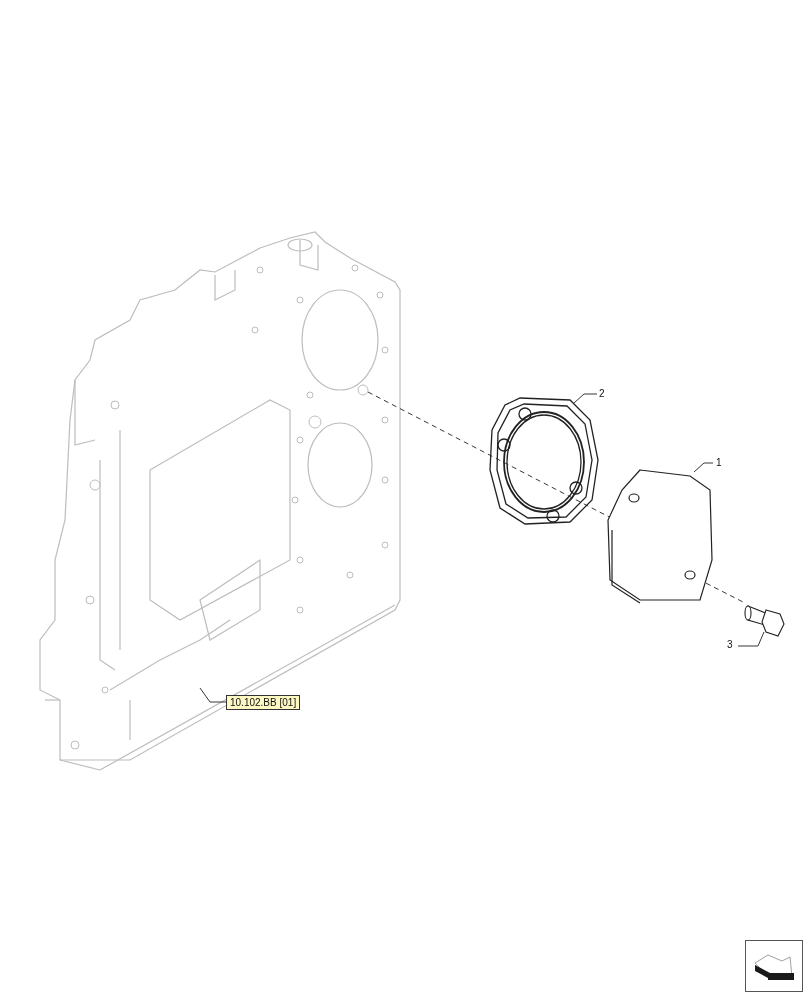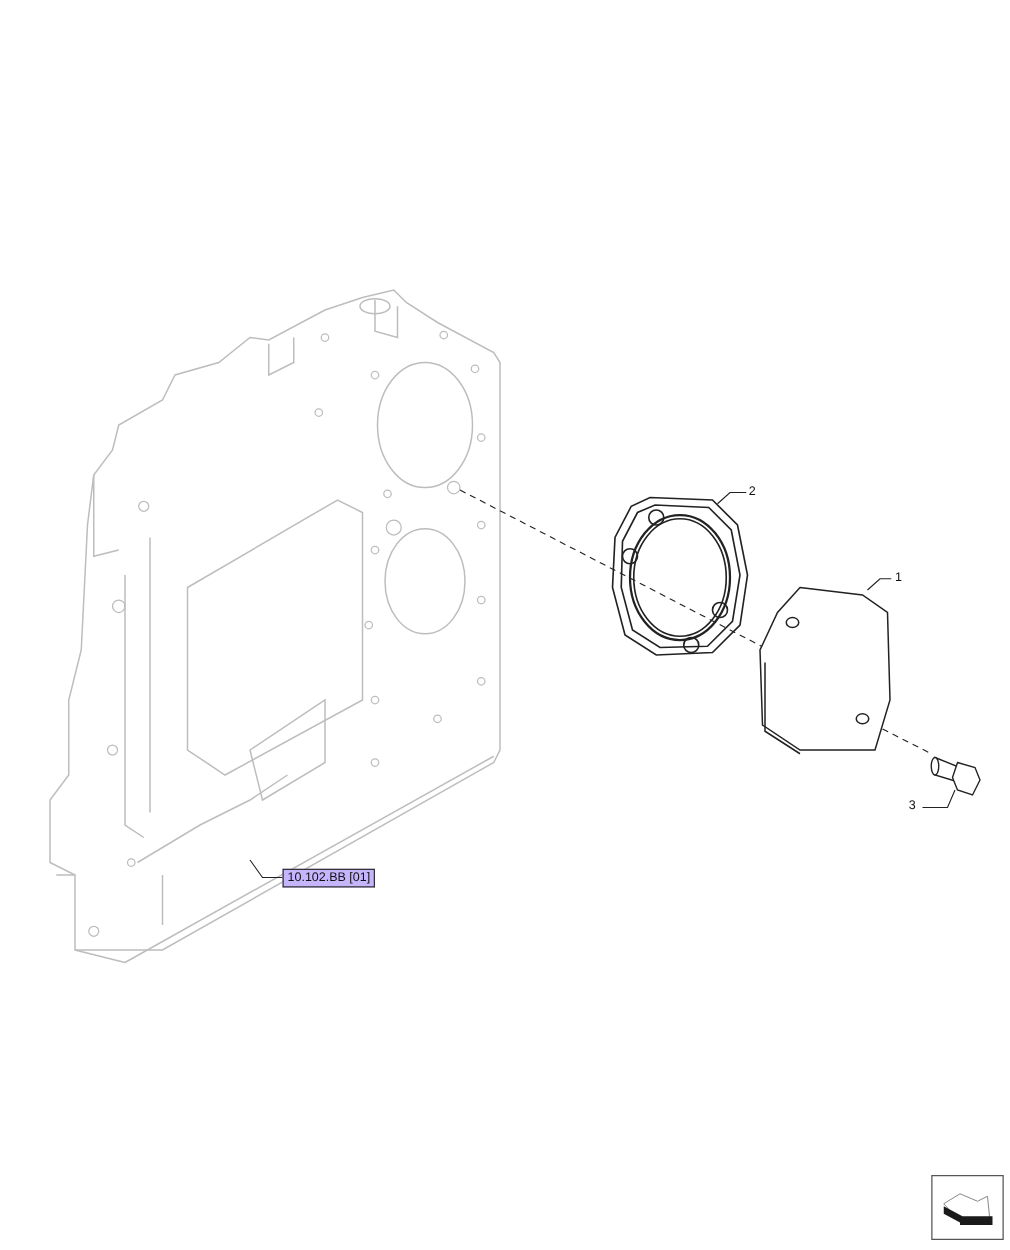--- a/index.html
+++ b/index.html
@@ -1,19 +1,19 @@
 <!DOCTYPE html>
 <html><head>
 <meta charset="utf-8">
 <style>
   html, body { margin:0; padding:0; background:#ffffff; }
   body { width:808px; height:1000px; position:relative; overflow:hidden; font-family:"Liberation Sans", sans-serif; }
   #diagram { position:absolute; left:0; top:0; width:808px; height:1000px; }
   .callout { position:absolute; font-size:10px; color:#111; line-height:10px; }
-  .ref-box { position:absolute; border:1px solid #333; font-size:10px; padding:1px 3px; background:#c4b5fd; color:#111; line-height:11px; white-space:nowrap; }
+  .ref-box { position:absolute; border:1px solid #333; font-size:10px; padding:1px 3px; background:#fef9c3; color:#111; line-height:11px; white-space:nowrap; }
   .nav-box { position:absolute; border:1px solid #555; background:#fff; }
 </style>
 </head>
 <body>
 
 <div id="diagram">
   <svg width="808" height="1000" viewBox="0 0 808 1000">
 
     <g stroke="#bdbdbd" stroke-width="1.2" fill="none">
       <path d="M60 760 L60 700 L40 690 L40 640 L55 620 L55 560 L65 520 L70 420 L75 380 L90 360 L95 340 L130 320 L140 300 L175 290 L200 270 L215 272 L260 248 L290 238 L315 232 L325 242 L350 258 L395 282 L400 290 L400 600 L395 610 L130 760 Z"></path>

